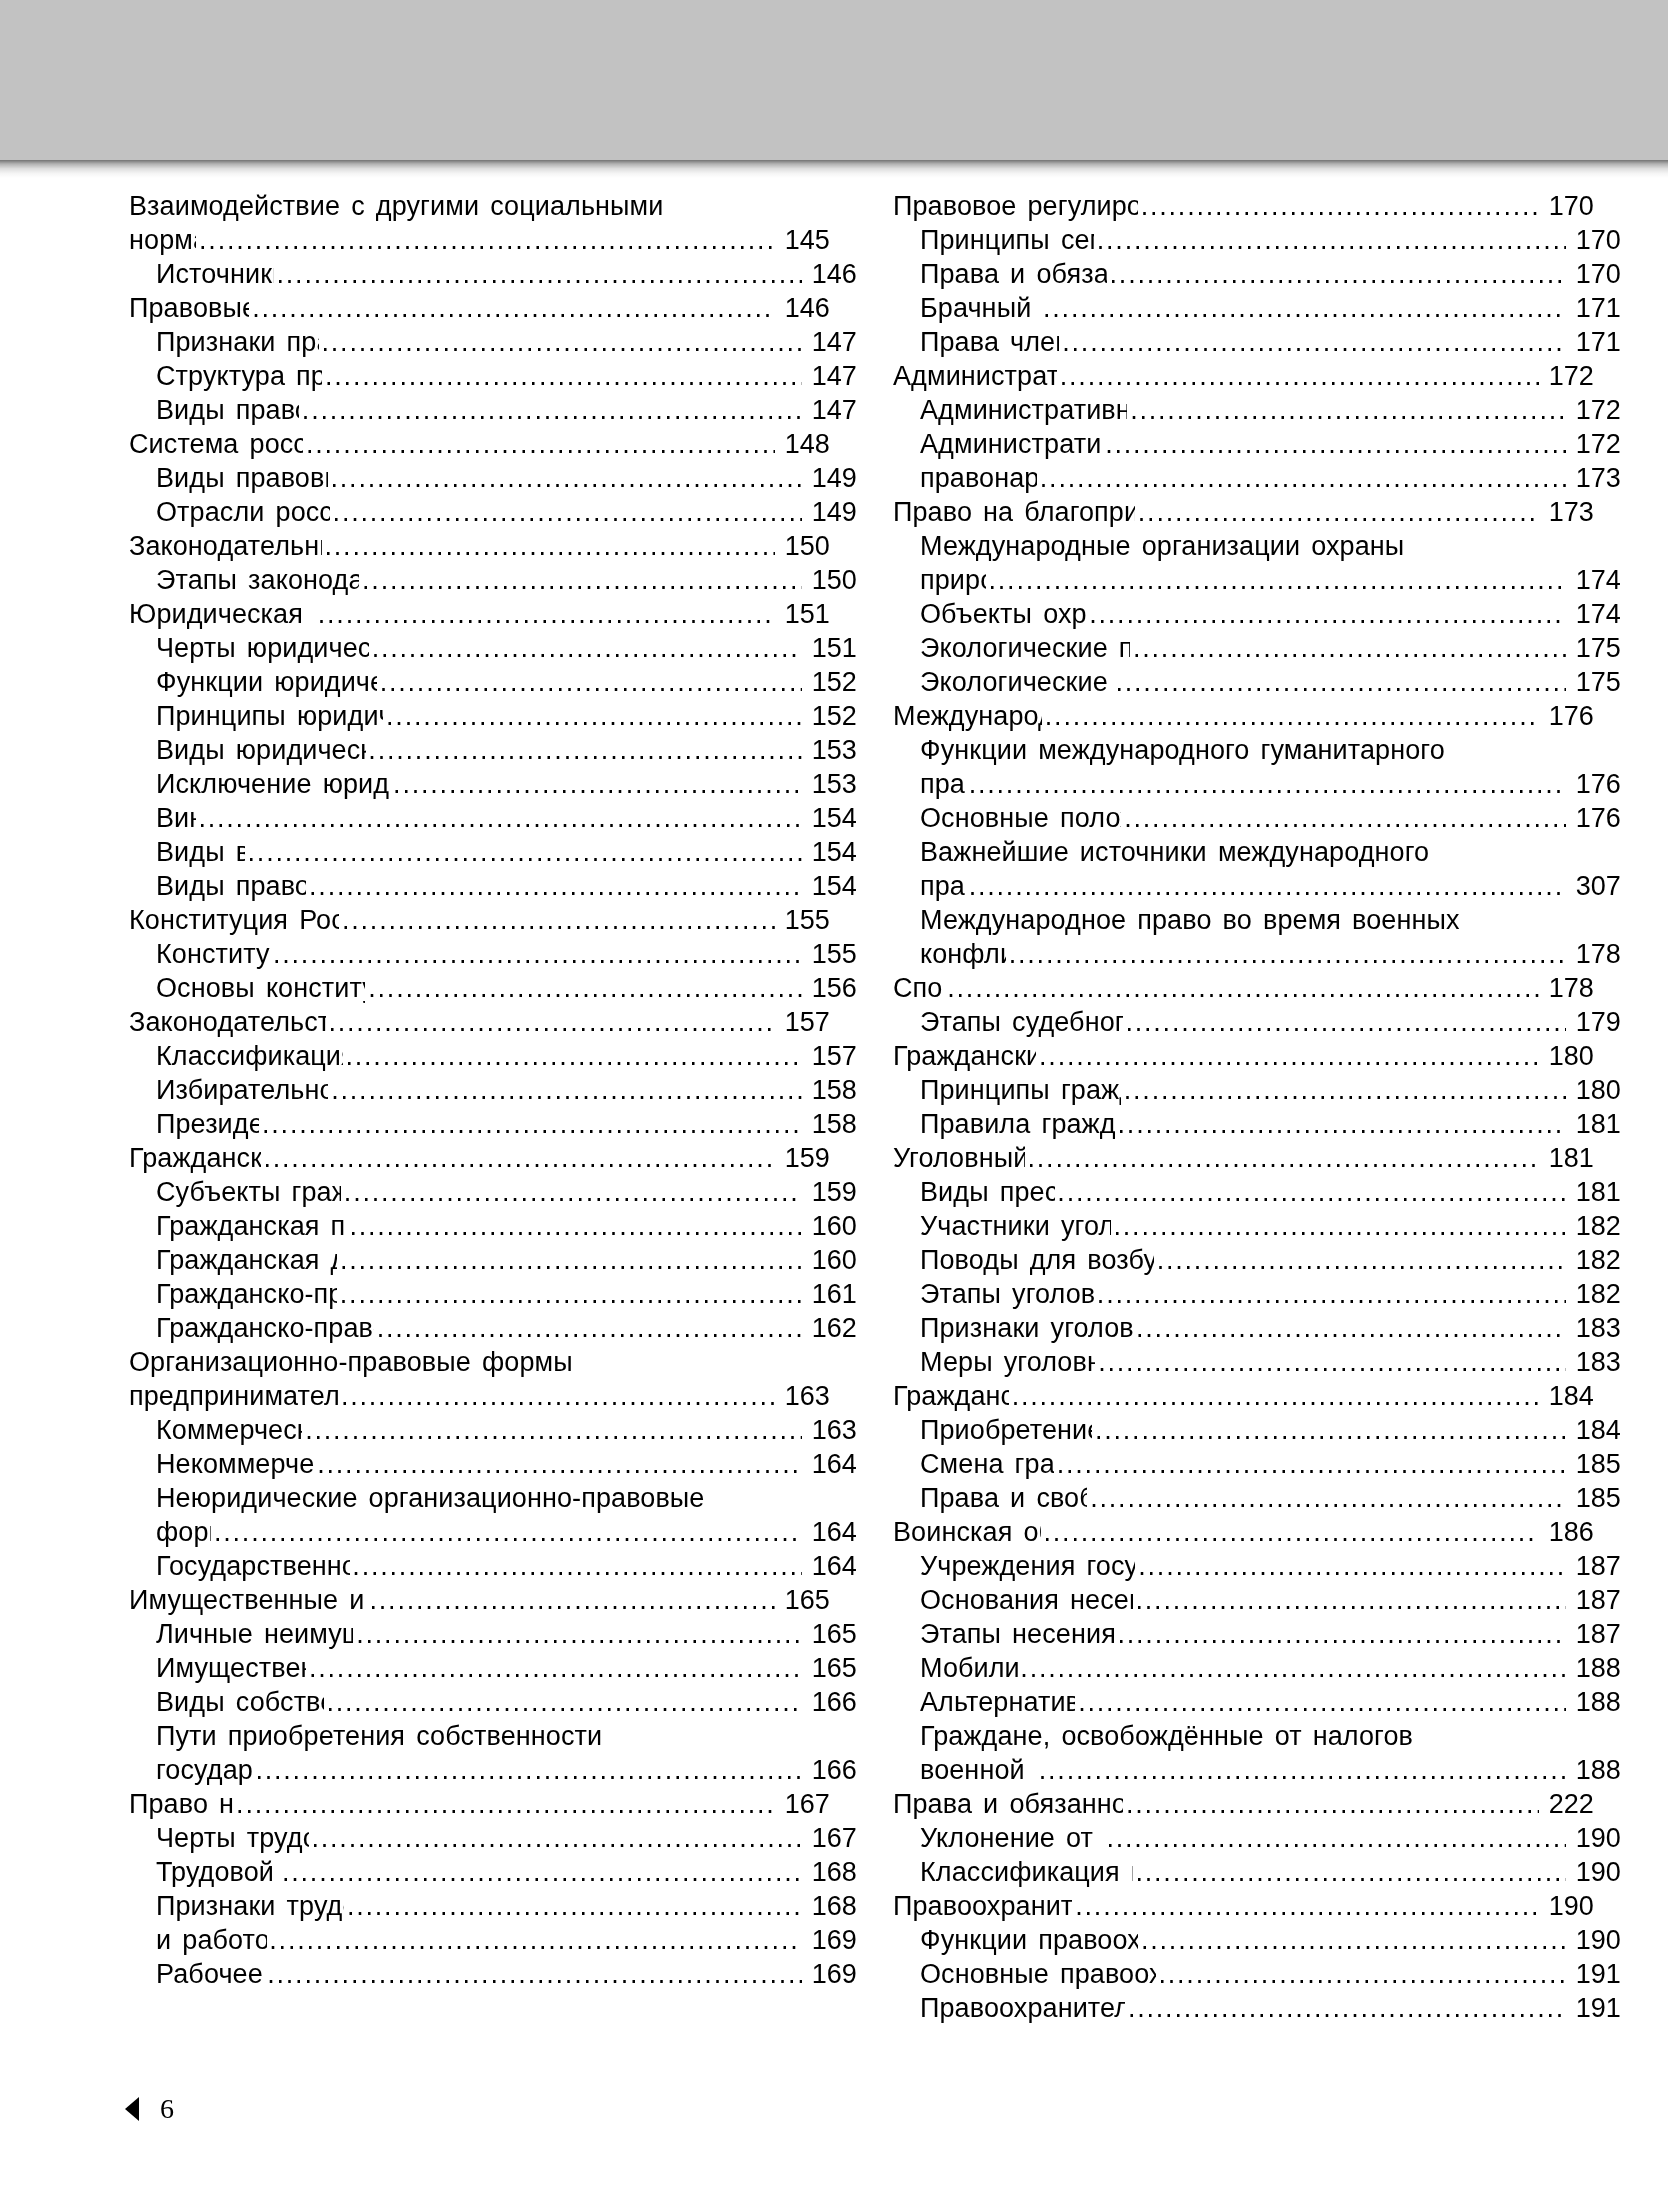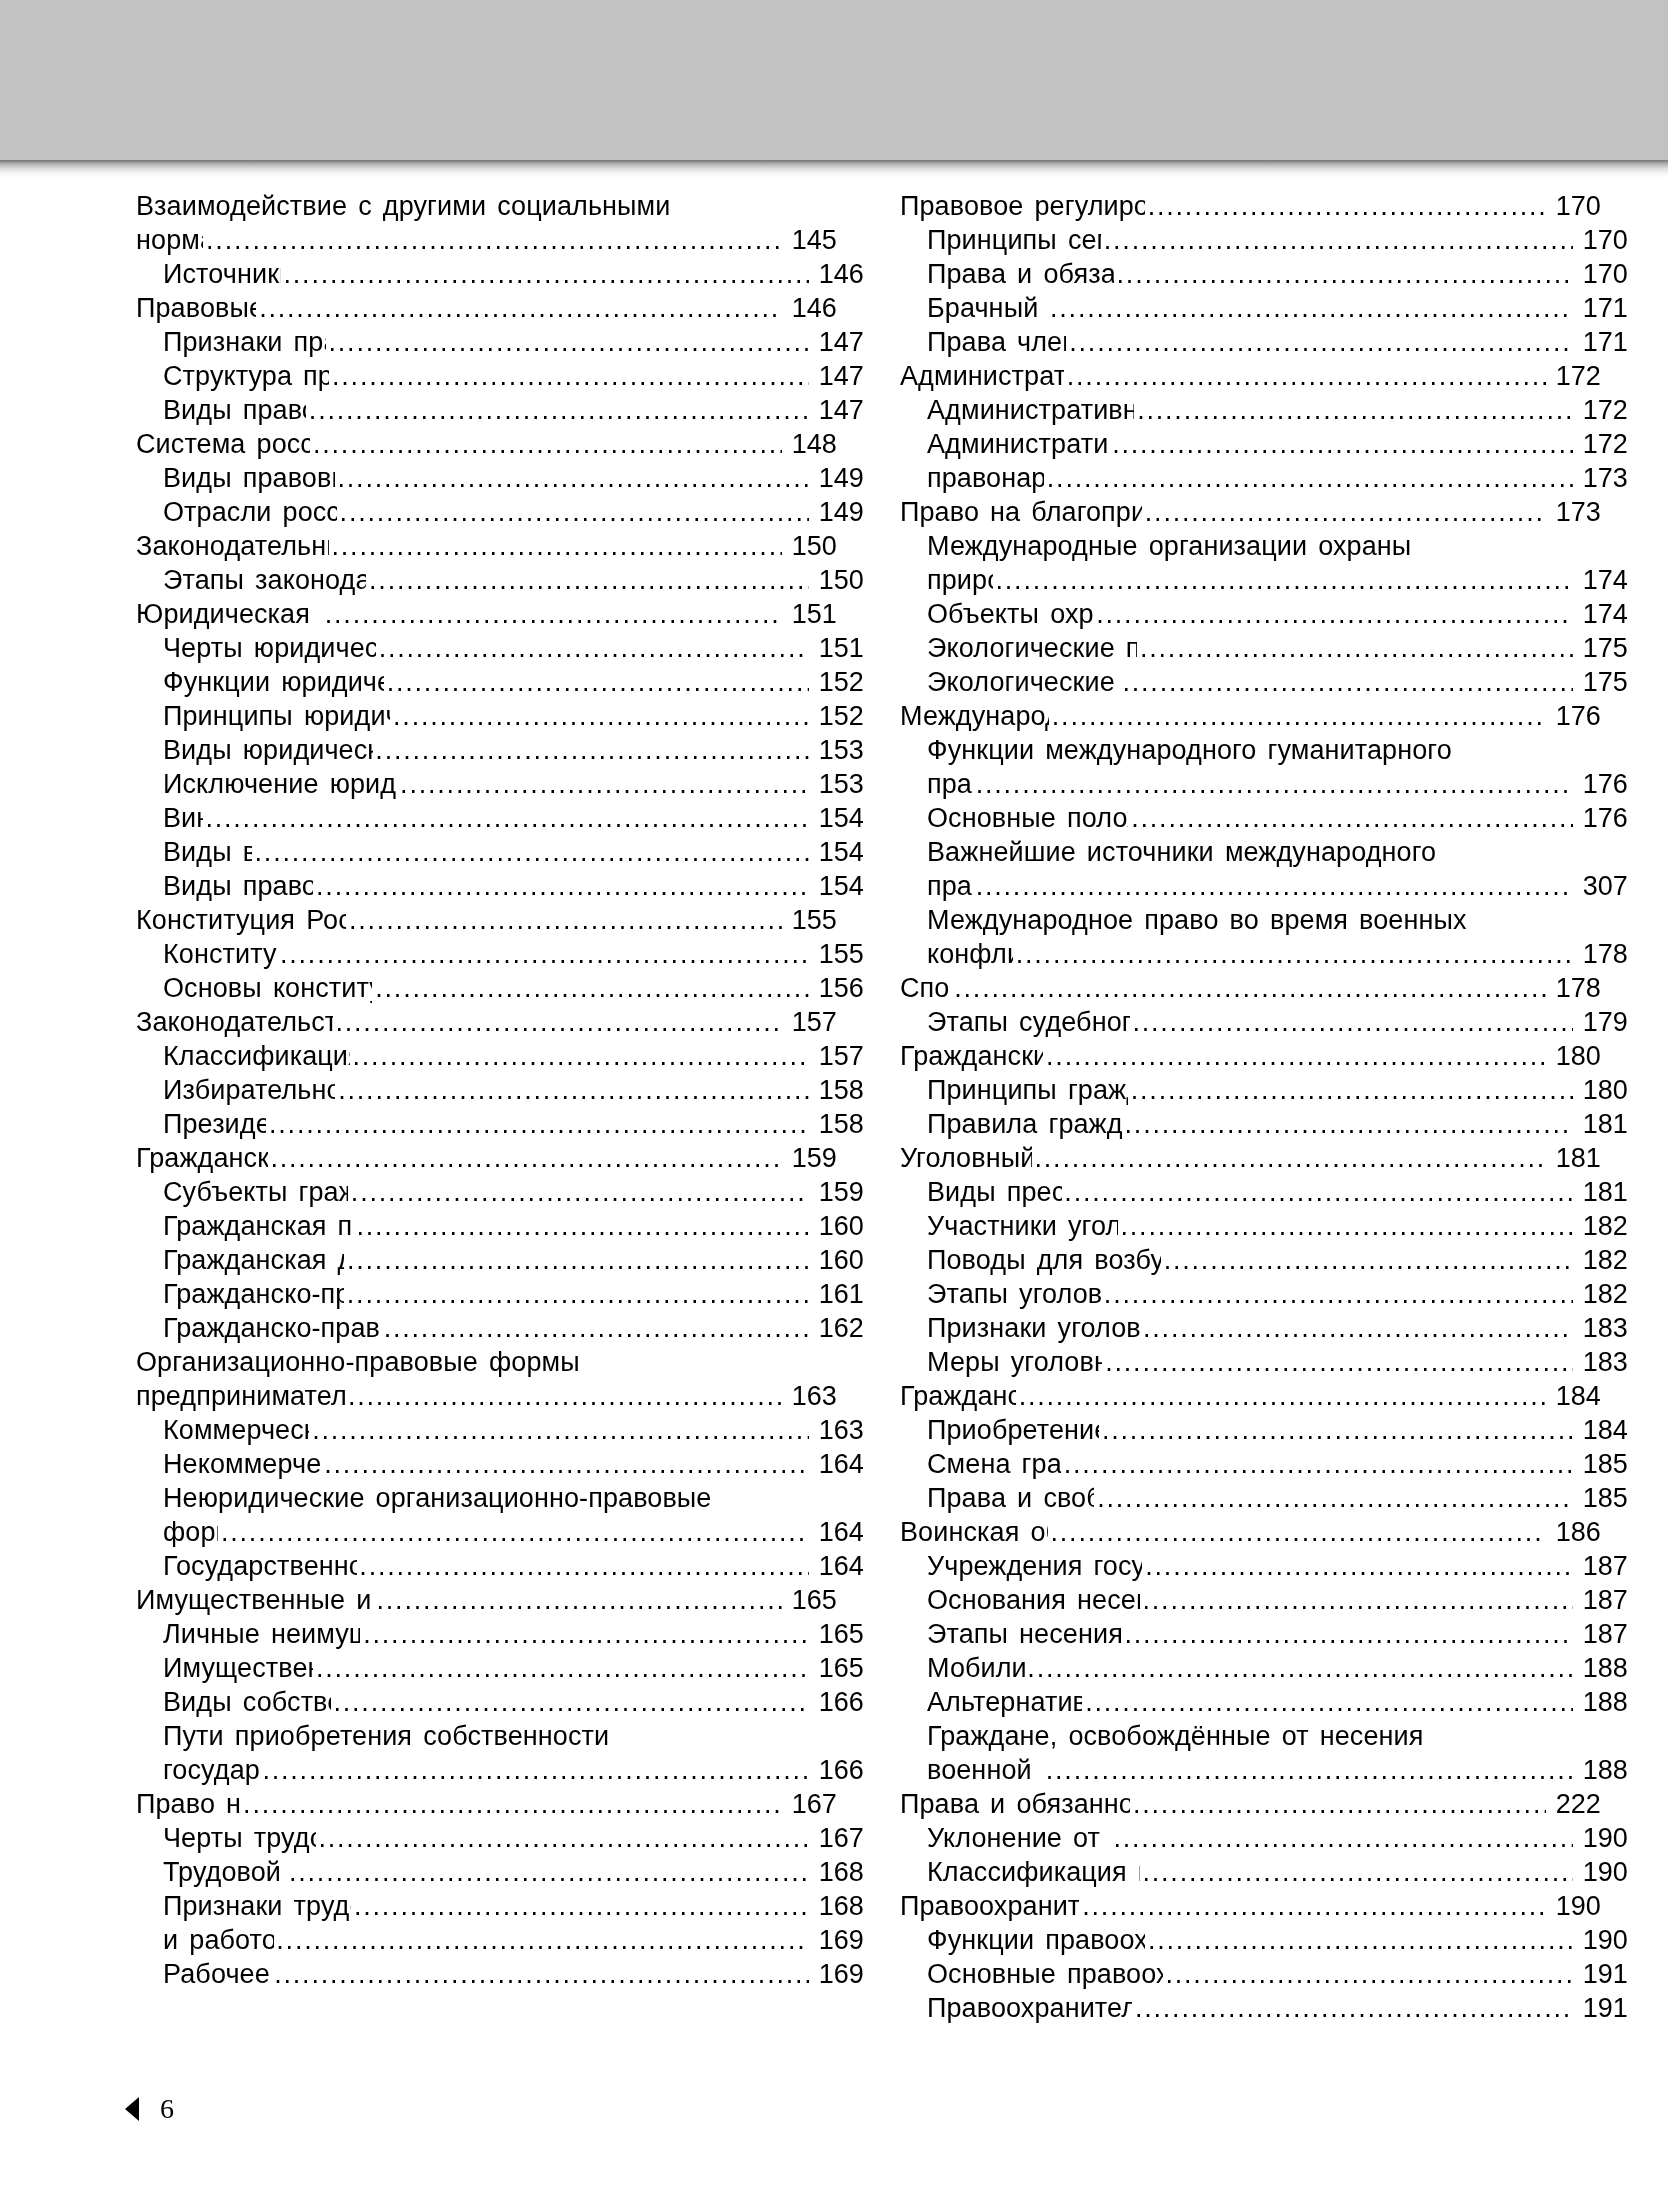--- a/index.html
+++ b/index.html
@@ -43,21 +43,21 @@
     left: 1668px;
     top: 0;
     width: 4.2px;
     height: 182px;
     background: #ffffff;
   }
 
   
   #page-body {
     position: absolute;
-    left: 11px;
+    left: 4px;
     top: 189px;
     width: 1499px;
     height: 1837px;
   }
   .toc-column {
     position: absolute;
     top: 0;
   }
   #col-left  { left: 125px;  width: 701px; }
   #col-right { left: 889px; width: 701px; }
@@ -789,21 +789,21 @@
       </div>
       <div class="toc-entry level-2">
         <div class="toc-row">
           <span class="row-text">Альтернативная  служба</span>
           <span class="leader"></span>
           <span class="pageno">188</span>
         </div>
       </div>
       <div class="toc-entry level-2">
         <div class="toc-row cont-only">
-          <span class="row-text">Граждане,  освобождённые  от  несения</span>
+          <span class="row-text">Граждане,  освобождённые  от  налогов</span>
         </div>
         <div class="toc-row">
           <span class="row-text">военной  службы</span>
           <span class="leader"></span>
           <span class="pageno">188</span>
         </div>
       </div>
       <div class="toc-entry level-1">
         <div class="toc-row">
           <span class="row-text">Права  и  обязанности  налогоплательщика</span>

